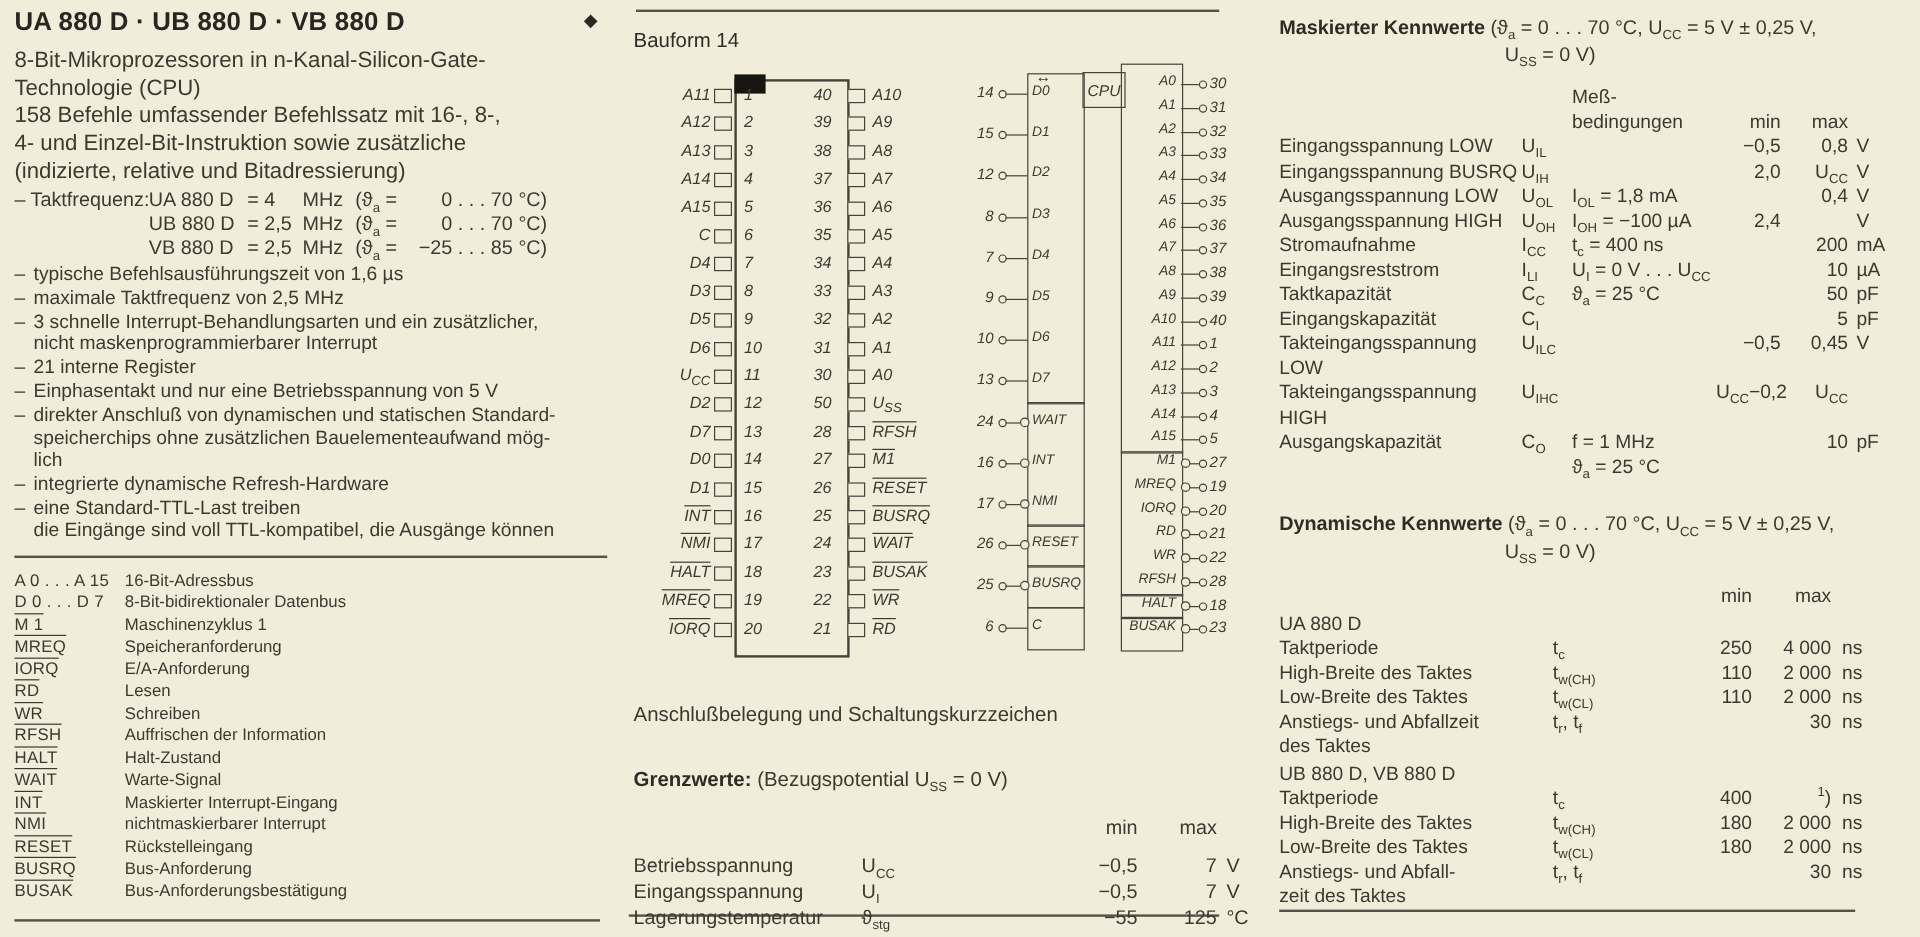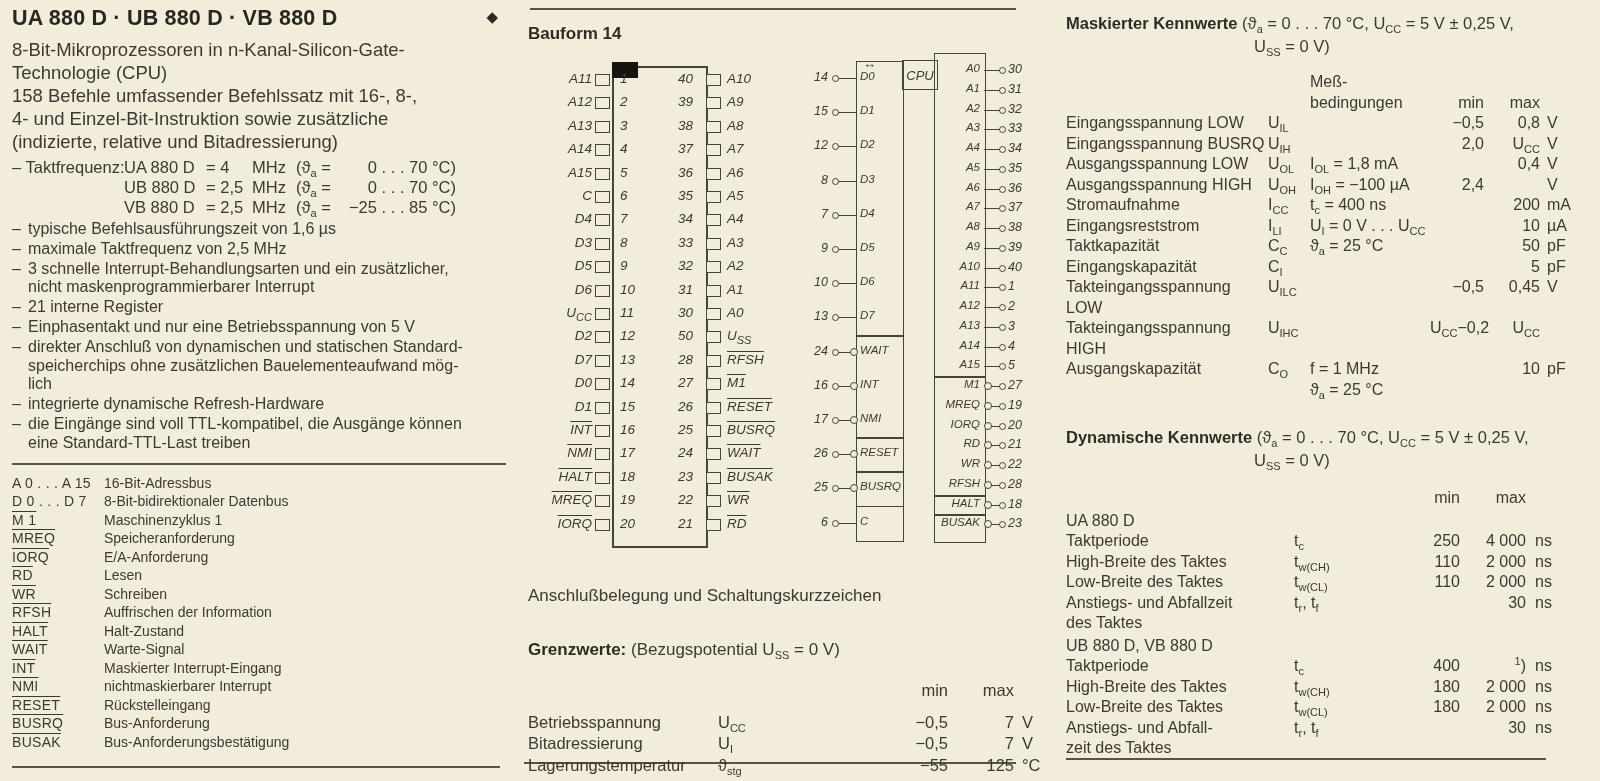--- a/index.html
+++ b/index.html
@@ -29,21 +29,21 @@
   .feature{display:flex;font-size:16px;line-height:18.8px;margin-top:1px}
   .dash{width:16px;flex:none}
   .feat-line{white-space:nowrap}
   .rule{border:none;border-top:2px solid #55534a;margin:10px 0 9px 0}
   .legend-row{display:flex;font-size:14px;line-height:18.5px}
   .legend-sig{width:92px;flex:none;letter-spacing:.3px;white-space:nowrap}
   .legend-desc{white-space:nowrap}
   .ov{text-decoration:overline}
 
   
-  #bauform{font-weight:bold;font-size:17px;margin:24px 0 0 4px;color:#2e2c24}
+  #bauform{font-weight:normal;font-size:17px;margin:24px 0 0 4px;color:#2e2c24}
   #diagram{position:relative;height:508px;margin-top:10px}
   #dip{position:absolute;left:16px;top:4px;width:252px;height:502px}
   #dip-package{position:absolute;left:72px;top:8px;width:92px;height:478px;border:2px solid #45433a}
   #pin1-marker{position:absolute;left:72px;top:4px;width:26px;height:16px;background:#17150f}
   .dpin{position:absolute;width:13px;height:10px;border:1.6px solid #45433a;background:#f2ecdb}
   .dnum{position:absolute;font-style:italic;font-size:13.5px;width:26px;white-space:nowrap}
   .dlab{position:absolute;font-style:italic;font-size:13.5px;white-space:nowrap}
   .dlab-l{left:0;width:52px;text-align:right}
   .dlab-r{left:187px;text-align:left}
   #cpu{position:absolute;left:284px;top:4px;width:210px;height:502px}
@@ -172,22 +172,22 @@
    </div>
       <div class="feature">
      <span class="dash">–</span>
      <div class="feat-body">
           <div class="feat-line">integrierte dynamische Refresh-Hardware</div>
         </div>
    </div>
       <div class="feature">
      <span class="dash">–</span>
      <div class="feat-body">
+          <div class="feat-line">eine Standard-TTL-Last treiben</div>
           <div class="feat-line">die Eingänge sind voll TTL-kompatibel, die Ausgänge können</div>
-          <div class="feat-line">eine Standard-TTL-Last treiben</div>
         </div>
    </div>
     </div>
   <hr class="rule">
   <div id="legend">
       <div class="legend-row">
      <span class="legend-sig">A 0 . . . A 15</span>
      <span class="legend-desc">16-Bit-Adressbus</span>
    </div>
       <div class="legend-row">
@@ -571,21 +571,21 @@
   </div>
   <div id="gw-rows">
       <div class="gw-grid">
      <span class="gw-name">Betriebsspannung</span>
      <span class="gw-sym">U<sub>CC</sub></span>
      <span class="gw-min">−0,5</span>
      <span class="gw-max">7</span>
      <span class="gw-unit">V</span>
    </div>
       <div class="gw-grid">
-     <span class="gw-name">Bitadressierung</span>
+     <span class="gw-name">Eingangsspannung</span>
      <span class="gw-sym">U<sub>I</sub></span>
      <span class="gw-min">−0,5</span>
      <span class="gw-max">7</span>
      <span class="gw-unit">V</span>
    </div>
       <div class="gw-grid">
      <span class="gw-name">Lagerungstemperatur</span>
      <span class="gw-sym">ϑ<sub>stg</sub></span>
      <span class="gw-min">−55</span>
      <span class="gw-max">125</span>

